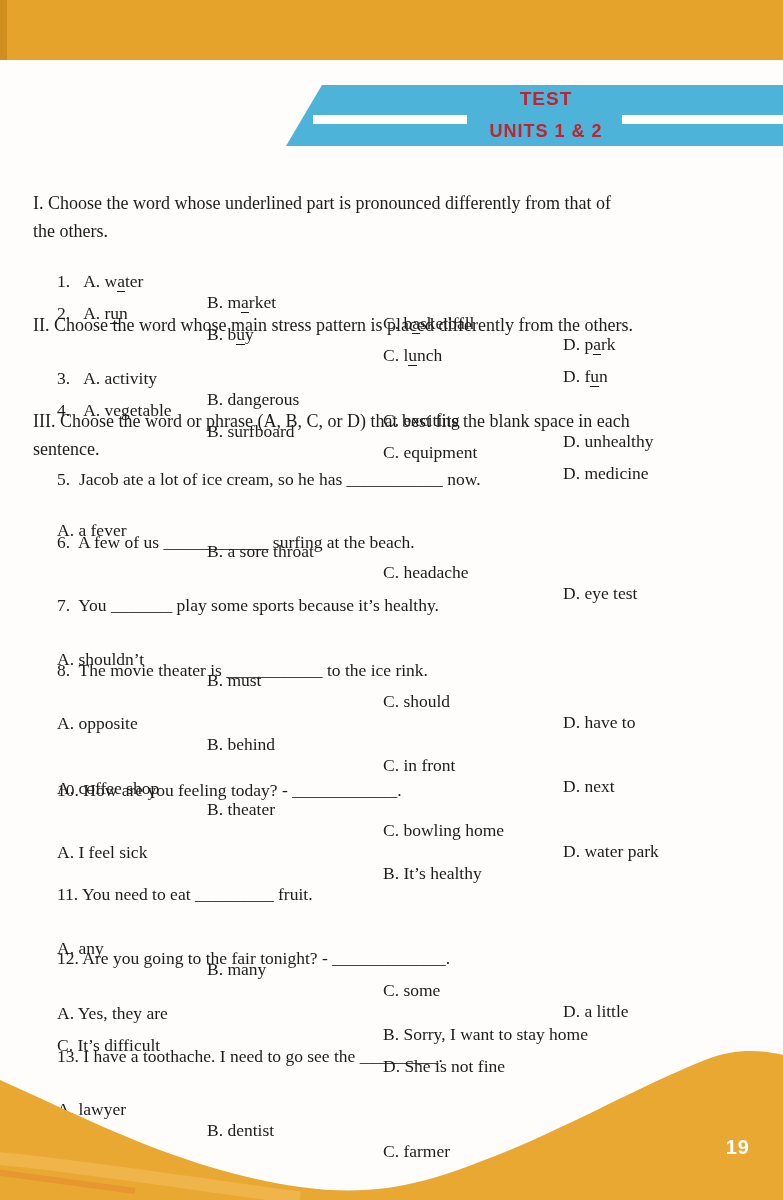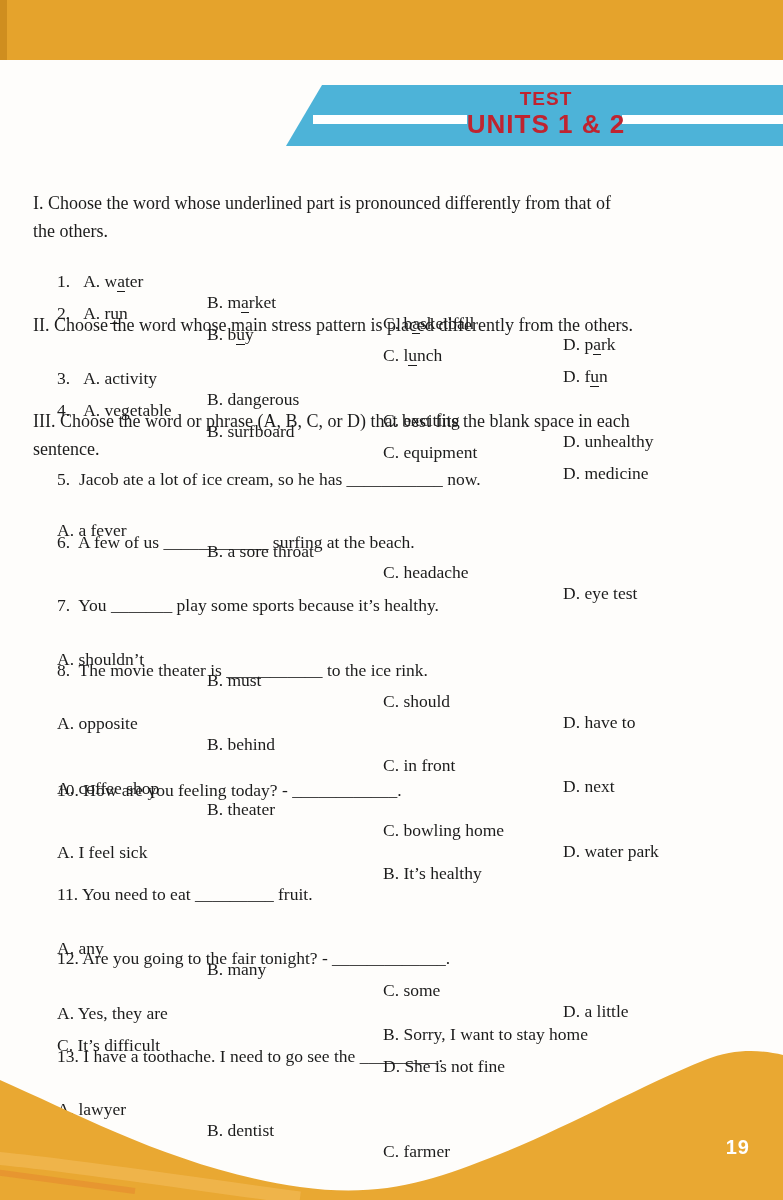--- a/index.html
+++ b/index.html
@@ -31,21 +31,21 @@
   .banner .stripe { position:absolute; background:#ffffff; height:9px; top:30px; }
   .banner .stripe-left  { left:27px;  width:154px; }
   .banner .stripe-right { left:336px; width:161px; }
   .banner-title {
     position:absolute; top:4px; left:160px; width:200px;
     text-align:center;
     font-family:"Liberation Sans", sans-serif;
     font-weight:bold; color:#bf2430; line-height:1;
   }
   .banner-title .l1 { font-size:19px; letter-spacing:1px; }
-  .banner-title .l2 { font-size:26px; letter-spacing:1px; margin-top:3px; }
+  .banner-title .l2 { font-size:18px; letter-spacing:1px; margin-top:14px; }
   
   .row { position:absolute; left:0; width:659px; height:26px; font-size:17.5px; white-space:pre; }
   .heading { left:33px; width:740px; font-weight:normal; font-size:18px; }
   .qline { position:absolute; left:57px; white-space:pre; }
   .col { position:absolute; white-space:pre; }
   .col-a { left:57px; }
   .col-b { left:207px; }
   .col-c { left:383px; }
   .col-d { left:563px; }
   .col-b2 { left:383px; }

